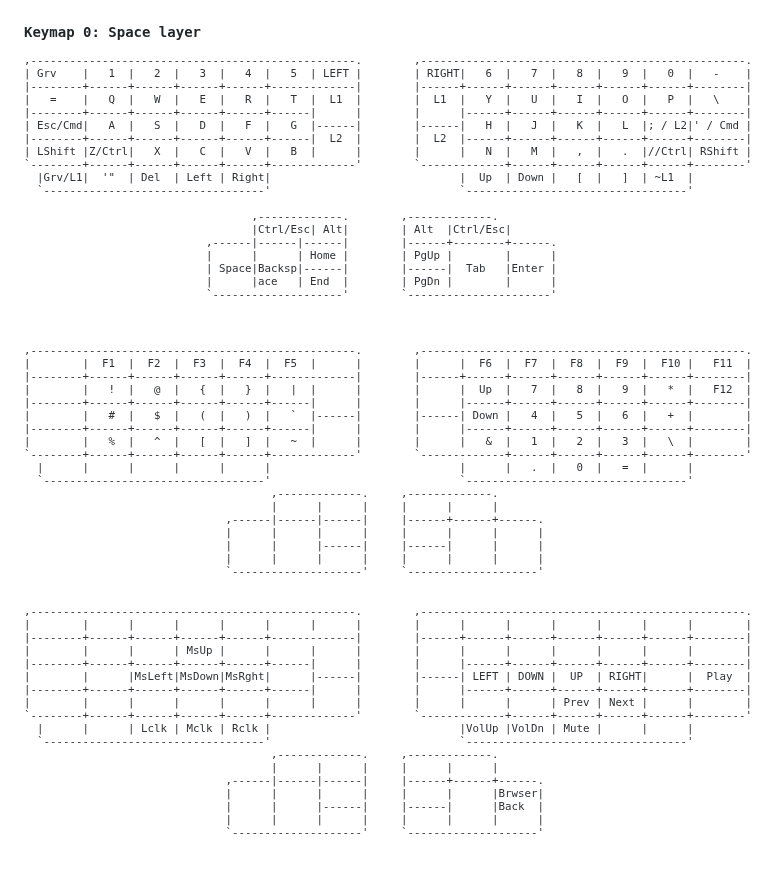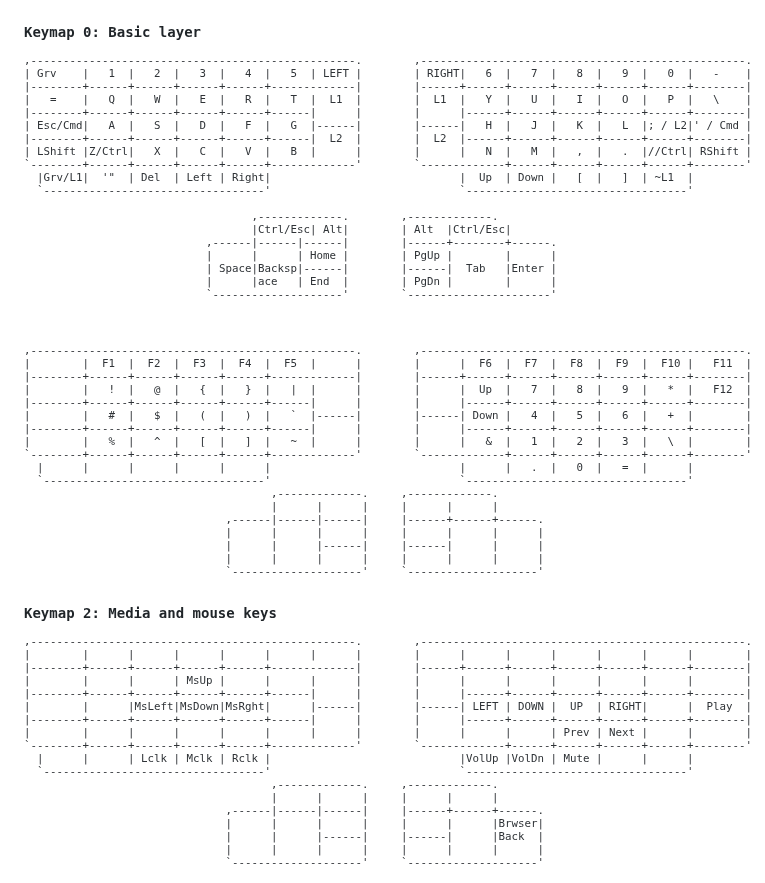--- a/index.html
+++ b/index.html
@@ -39,21 +39,21 @@
     color: #2f3337;
     white-space: pre;
     font-variant-ligatures: none;
     letter-spacing: 0;
   }
 </style>
 </head>
 <body>
 
 <section class="keymap-section s0">
-  <h3 class="keymap-heading">Keymap 0: Basic layer</h3>
+  <h3 class="keymap-heading">Keymap 0: Space layer</h3>
   <pre class="keymap-ascii">,--------------------------------------------------.        ,--------------------------------------------------.
 | Grv    |   1  |   2  |   3  |   4  |   5  | LEFT |        | RIGHT|   6  |   7  |   8  |   9  |   0  |   -    |
 |--------+------+------+------+------+-------------|        |------+------+------+------+------+------+--------|
 |   =    |   Q  |   W  |   E  |   R  |   T  |  L1  |        |  L1  |   Y  |   U  |   I  |   O  |   P  |   \    |
 |--------+------+------+------+------+------|      |        |      |------+------+------+------+------+--------|
 | Esc/Cmd|   A  |   S  |   D  |   F  |   G  |------|        |------|   H  |   J  |   K  |   L  |; / L2|' / Cmd |
 |--------+------+------+------+------+------|  L2  |        |  L2  |------+------+------+------+------+--------|
 | LShift |Z/Ctrl|   X  |   C  |   V  |   B  |      |        |      |   N  |   M  |   ,  |   .  |//Ctrl| RShift |
 `--------+------+------+------+------+-------------'        `-------------+------+------+------+------+--------'
   |Grv/L1|  '"  | Del  | Left | Right|                             |  Up  | Down |   [  |   ]  | ~L1  |
@@ -83,21 +83,20 @@
                                       ,-------------.     ,-------------.
                                       |      |      |     |      |      |
                                ,------|------|------|     |------+------+------.
                                |      |      |      |     |      |      |      |
                                |      |      |------|     |------|      |      |
                                |      |      |      |     |      |      |      |
                                `--------------------'     `--------------------'</pre>
 </section>
 
 <section class="keymap-section s2">
-  <h3 class="keymap-heading">Keymap 2: Media and mouse keys</h3>
   <pre class="keymap-ascii">,--------------------------------------------------.        ,--------------------------------------------------.
 |        |      |      |      |      |      |      |        |      |      |      |      |      |      |        |
 |--------+------+------+------+------+-------------|        |------+------+------+------+------+------+--------|
 |        |      |      | MsUp |      |      |      |        |      |      |      |      |      |      |        |
 |--------+------+------+------+------+------|      |        |      |------+------+------+------+------+--------|
 |        |      |MsLeft|MsDown|MsRght|      |------|        |------| LEFT | DOWN |  UP  | RIGHT|      |  Play  |
 |--------+------+------+------+------+------|      |        |      |------+------+------+------+------+--------|
 |        |      |      |      |      |      |      |        |      |      |      | Prev | Next |      |        |
 `--------+------+------+------+------+-------------'        `-------------+------+------+------+------+--------'
   |      |      | Lclk | Mclk | Rclk |                             |VolUp |VolDn | Mute |      |      |

